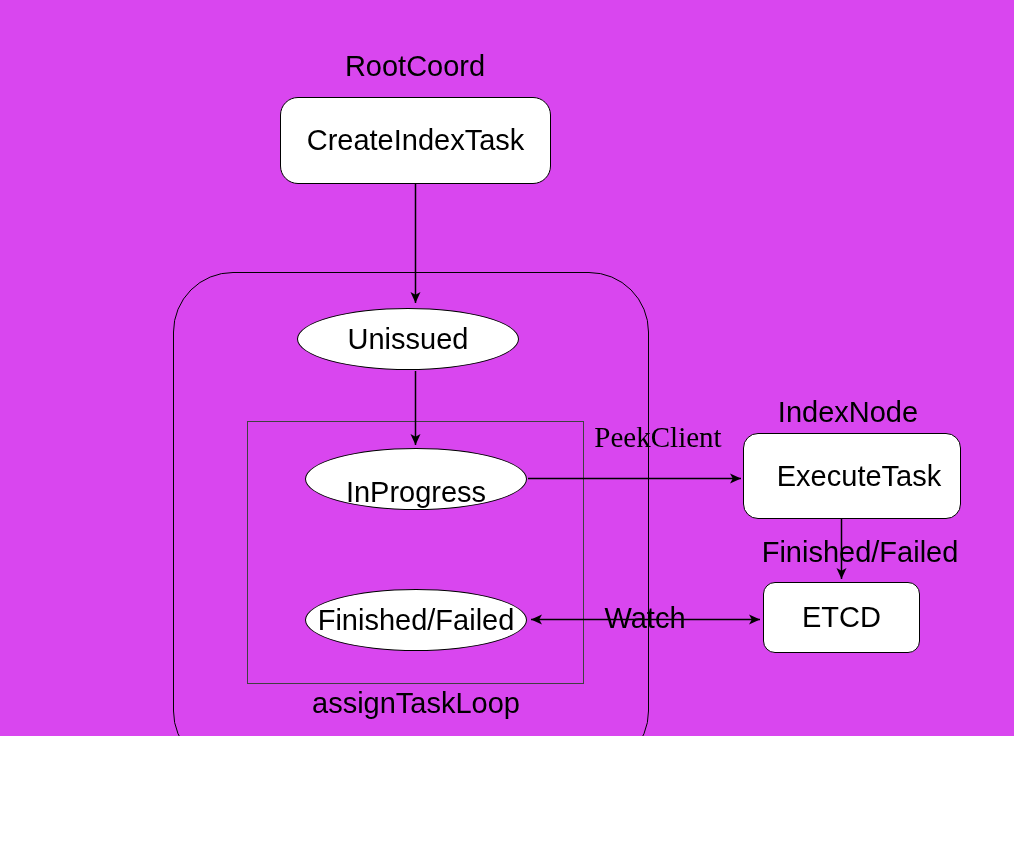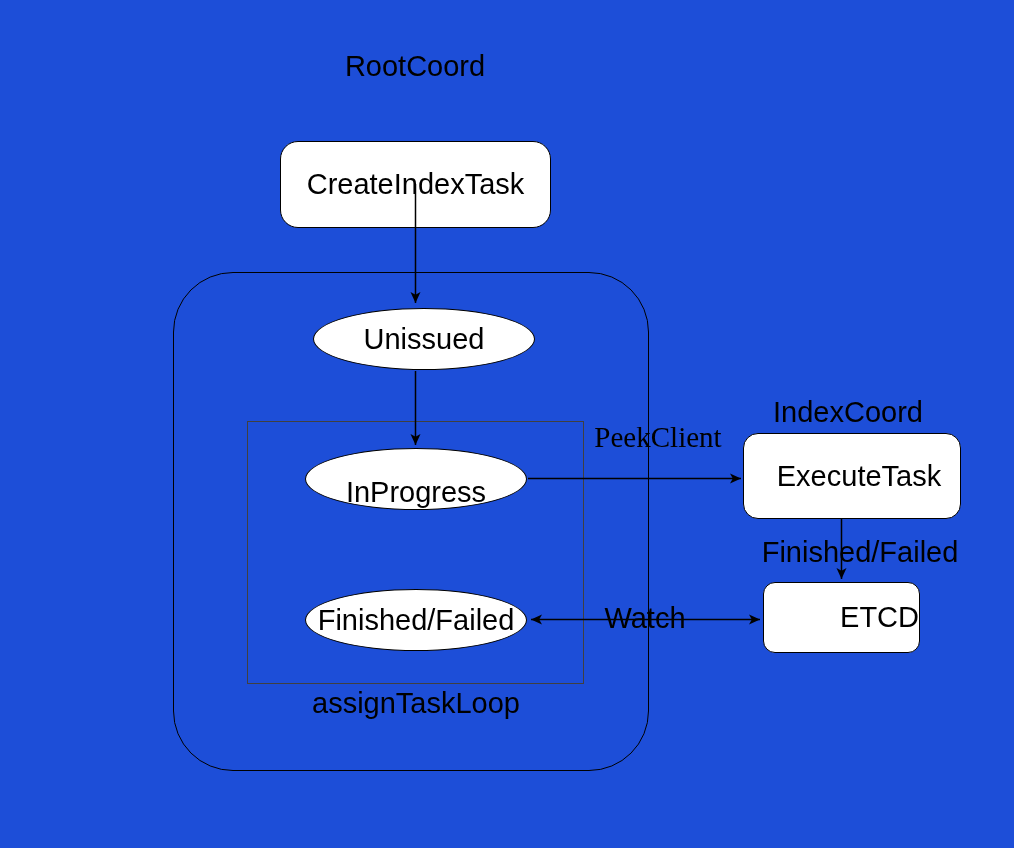--- a/index.html
+++ b/index.html
@@ -1,20 +1,20 @@
 <!DOCTYPE html>
 <html><head>
 <meta charset="utf-8">
 <style>
   html, body { margin: 0; padding: 0; background: #ffffff; }
   .canvas {
     position: relative;
     width: 1014px;
-    height: 848px;
-    background: #1d4ed8;
+    height: 736px;
+    background: #d946ef;
     font-family: "Liberation Sans", sans-serif;
     font-size: 29px;
     color: #000000;
     overflow: hidden;
   }
   .lbl {
     position: absolute;
     text-align: center;
     line-height: 34px;
     white-space: nowrap;
@@ -23,40 +23,40 @@
     position: absolute;
     display: flex;
     align-items: center;
     justify-content: center;
     background: #ffffff;
     border: 1.5px solid #000000;
     box-sizing: border-box;
     text-align: center;
     white-space: nowrap;
   }
-  .rounded-lg { border-radius: 18px; margin-top: 44px; }
+  .rounded-lg { border-radius: 18px; }
   .rounded-md { border-radius: 15px; padding-left: 14px; }
   .rounded-sm { border-radius: 12px; }
   .ellipse { border-radius: 50%; }
   .group {
     position: absolute;
     border: 1.5px solid #000000;
     box-sizing: border-box;
     background: transparent;
   }
   
   .big-rect   { left: 173px; top: 272px; width: 476px; height: 499px; border-radius: 60px; }
   .inner-rect { left: 247px; top: 421px; width: 337px; height: 263px; border-color: #404040; }
   
   .n-create   { left: 280px; top: 97px;  width: 271px; height: 87px; }
-  .n-unissued { left: 313px; top: 308px; width: 222px; height: 62px; }
+  .n-unissued { left: 297px; top: 308px; width: 222px; height: 62px; }
   .n-inprog   { left: 305px; top: 448px; width: 222px; height: 62px; align-items: flex-end; }
   .n-finfail  { left: 305px; top: 589px; width: 222px; height: 62px; }
   .n-execute  { left: 743px; top: 433px; width: 218px; height: 86px; }
-  .n-etcd     { left: 763px; top: 582px; width: 157px; height: 71px; justify-content: flex-end; }
+  .n-etcd     { left: 763px; top: 582px; width: 157px; height: 71px; }
   
   .l-rootcoord  { left: 265px; top: 49px;  width: 300px; }
   .l-indexcoord { left: 4px;   top: 507px; width: 166px; }
   .l-assignloop { left: 266px; top: 686px; width: 300px; }
   .l-peekclient { left: 583px; top: 420px; width: 150px; font-family: Liberation Serif, serif; }
   .l-indexnode  { left: 773px; top: 395px; width: 150px; }
   .l-finfailedge{ left: 735px; top: 535px; width: 250px; }
   .l-watch      { left: 595px; top: 601px; width: 100px; }
   svg.edges {
     position: absolute;
@@ -69,21 +69,21 @@
 </head>
 <body>
 
 <div class="canvas">
 
   <div class="group big-rect"></div>
   <div class="group inner-rect"></div>
 
   <div class="lbl l-rootcoord">RootCoord</div>
   <div class="lbl l-assignloop">assignTaskLoop</div>
-  <div class="lbl l-indexnode">IndexCoord</div>
+  <div class="lbl l-indexnode">IndexNode</div>
 
   <div class="node rounded-lg n-create">
     <span>CreateIndexTask</span>
   </div>
   <div class="node ellipse n-unissued">
     <span>Unissued</span>
   </div>
   <div class="node ellipse n-inprog">
     <span>InProgress</span>
   </div>

